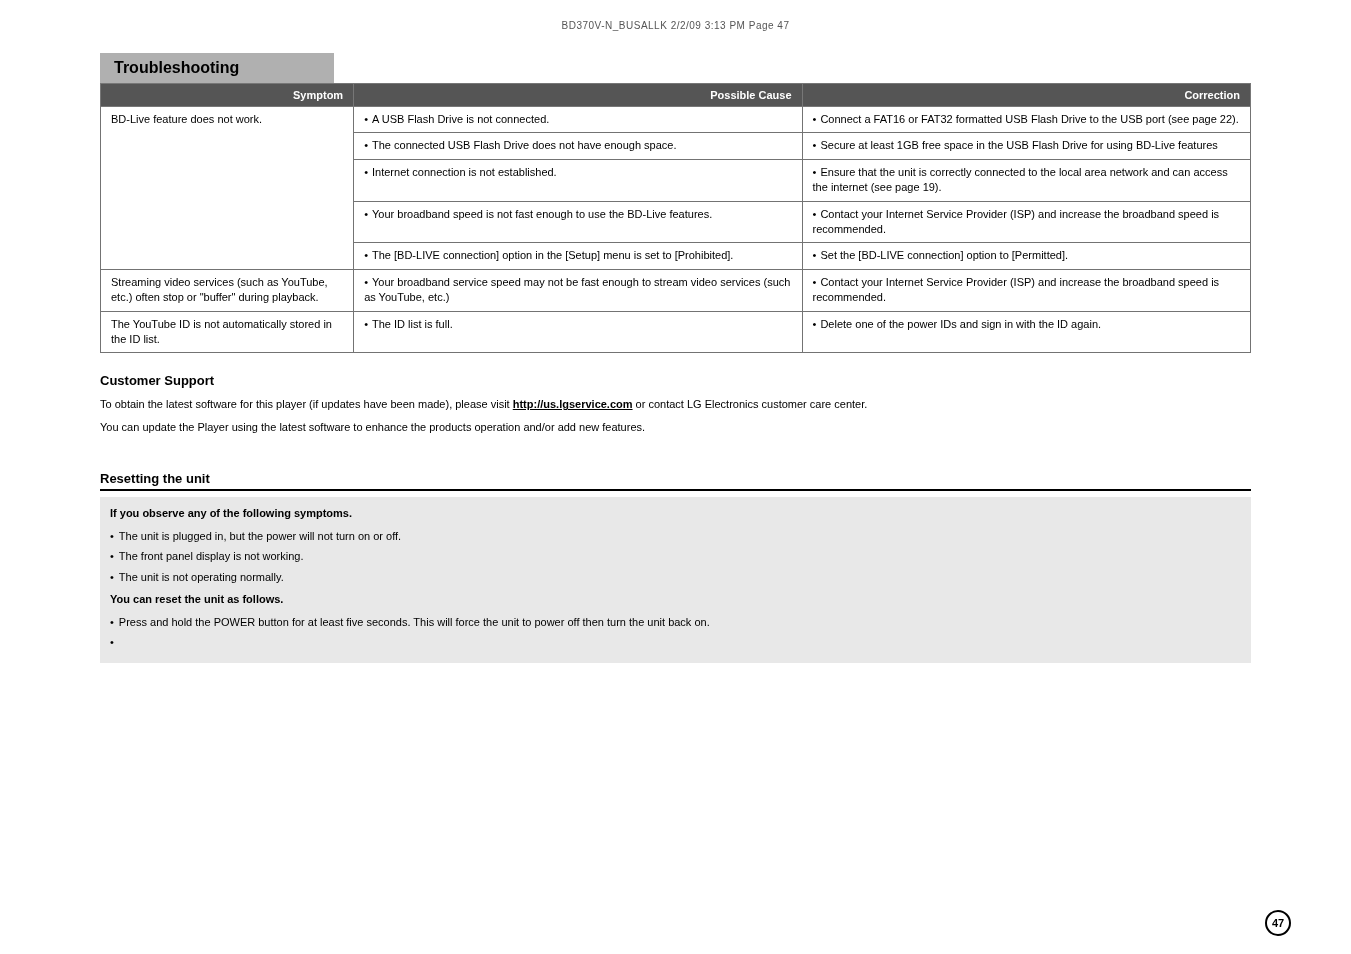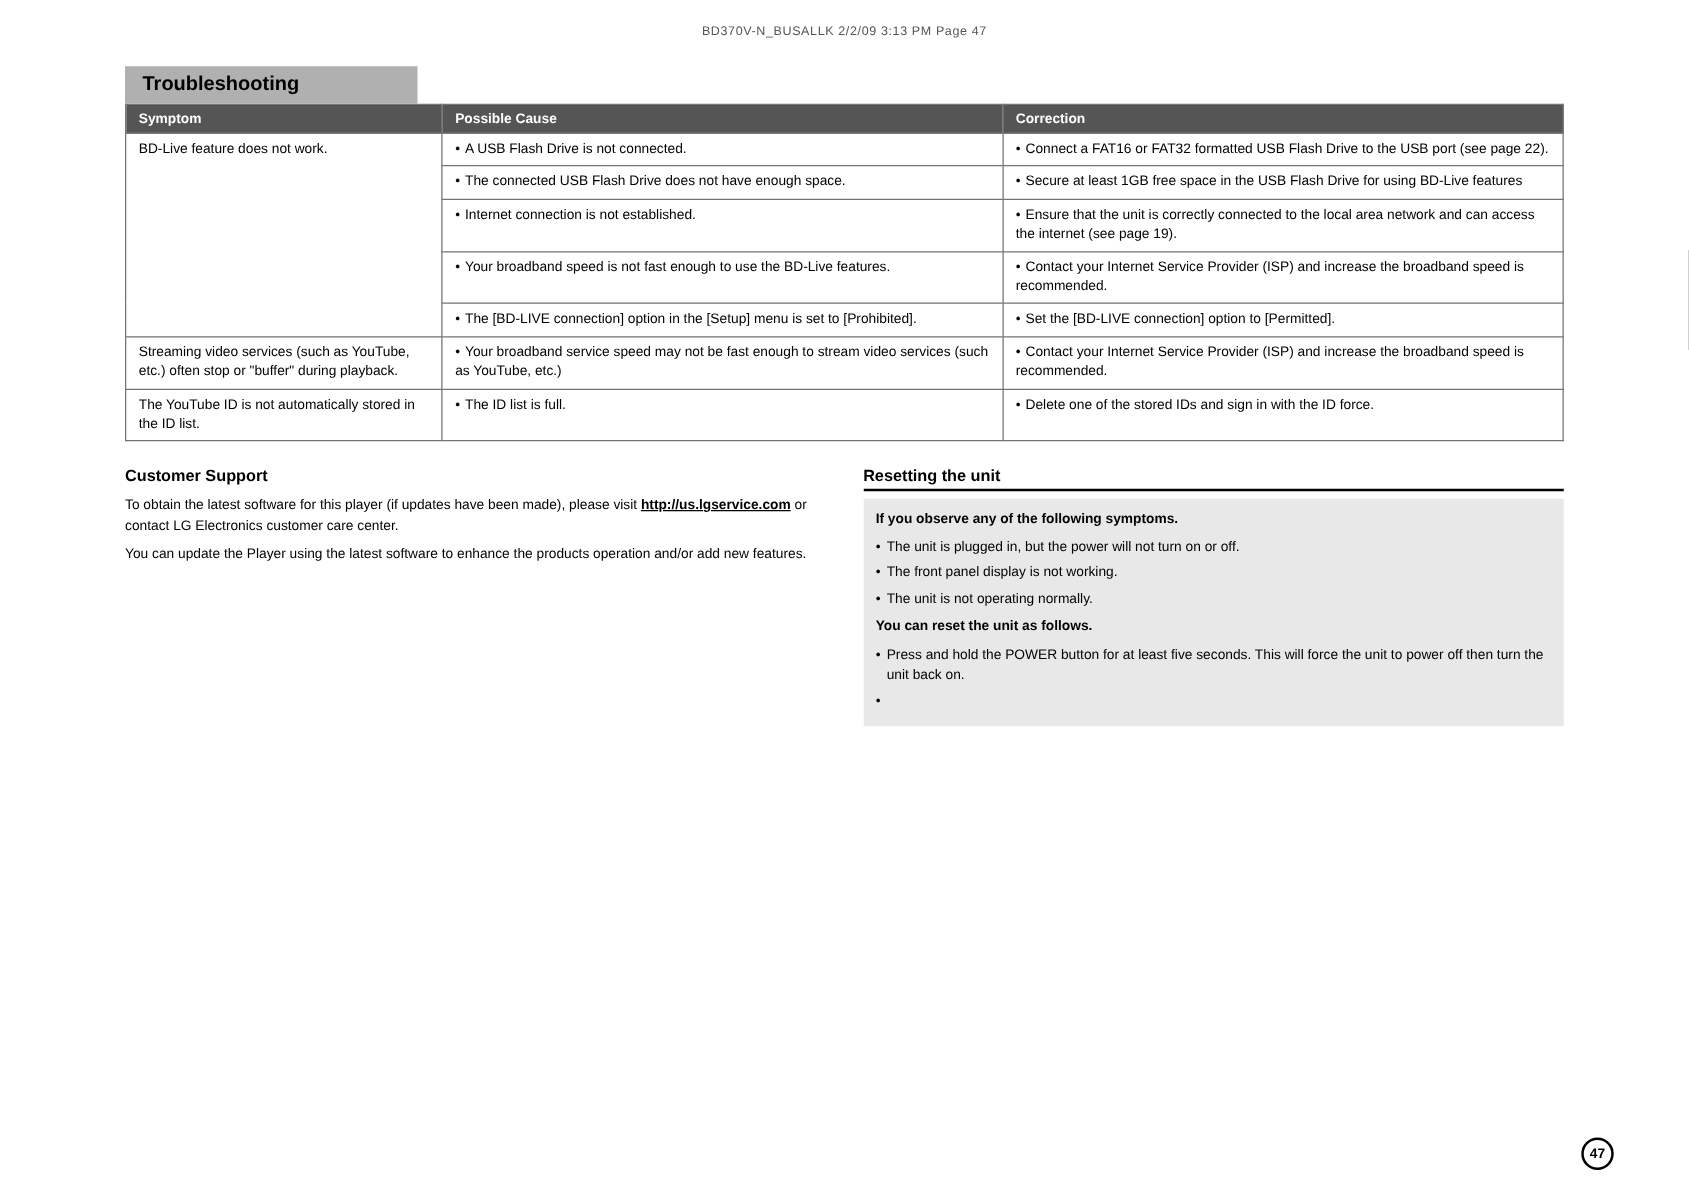--- a/index.html
+++ b/index.html
@@ -91,21 +91,21 @@
       border-collapse: collapse;
       border: 1px solid #999;
     }
 
     .troubleshooting-table th {
       background: #555;
       color: #fff;
       font-size: 11px;
       font-weight: bold;
       padding: 5px 10px;
-      text-align: left;
+      text-align: right;
       border: 1px solid #777;
     }
 
     .troubleshooting-table td {
       padding: 5px 10px;
       vertical-align: top;
       border: 1px solid #737373;
       font-size: 11px;
       line-height: 1.4;
     }
@@ -118,20 +118,21 @@
     }
     .troubleshooting-table tr td:nth-child(3) {
       width: auto;
     }
 
     
     .bottom-section {
       display: flex;
       gap: 30px;
       margin-top: 16px;
+      flex-direction: column;
     }
 
     .bottom-left {
       flex: 1;
     }
 
     .bottom-right {
       flex: 1;
     }
 
@@ -302,21 +303,21 @@
               <span class="dot-bullet">Contact your Internet Service Provider (ISP) and increase the broadband speed is recommended.</span>
             </td>
           </tr>
 
           <tr>
             <td>The YouTube ID is not automatically stored in the ID list.</td>
             <td>
               <span class="dot-bullet">The ID list is full.</span>
             </td>
             <td>
-              <span class="dot-bullet">Delete one of the stored IDs and sign in with the ID force.</span>
+              <span class="dot-bullet">Delete one of the power IDs and sign in with the ID again.</span>
             </td>
           </tr>
         </tbody>
       </table>
     </div>
 
     <div class="bottom-section">
 
       <div class="bottom-left">
         <div class="section-title">Customer Support</div>

